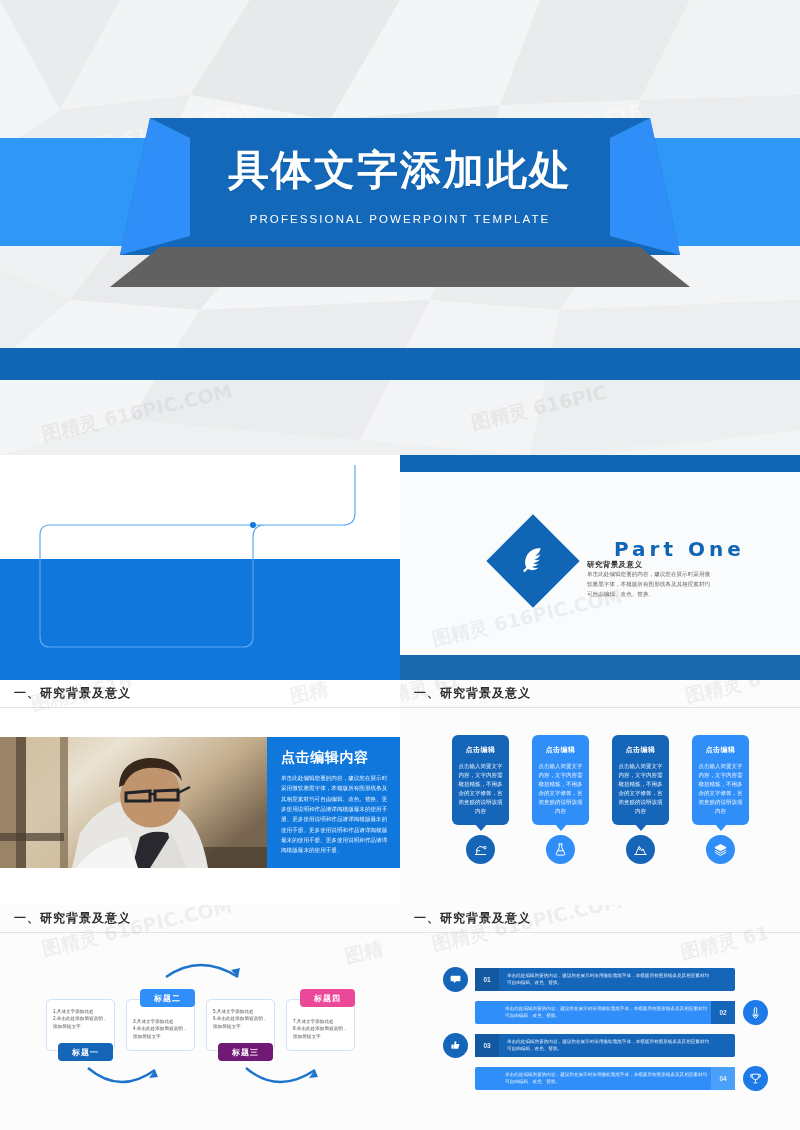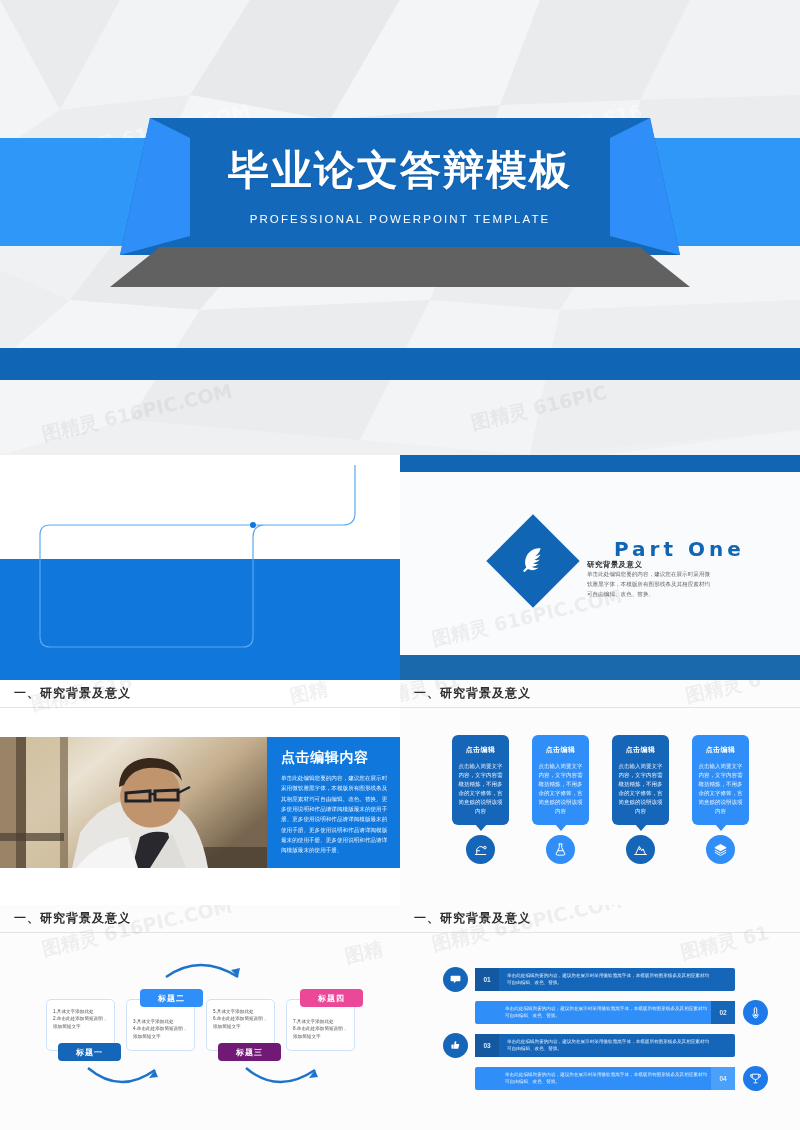--- a/index.html
+++ b/index.html
@@ -89,21 +89,21 @@
   .card-tip { position:absolute; left:50%; bottom:-6px; margin-left:-6px; width:0;height:0;
     border-left:6px solid transparent; border-right:6px solid transparent; }
   .cicon { position:absolute; top:155px; width:29px; height:29px; border-radius:50%;
     display:flex; align-items:center; justify-content:center; }
 
   
   .s6 { left:0px; top:905px; }
   .pbox { position:absolute; width:69px; height:52px; border:1px solid #cfe2f8; border-radius:5px;
     background:#fff; padding:8px 5px 0 6px; }
   .pbox p { font-size:4.6px; line-height:1.62; color:#4a4a4a; }
-  .plabel { position:absolute; width:63px; height:18px; border-radius:4px; color:#fff;
+  .plabel { position:absolute; width:55px; height:18px; border-radius:4px; color:#fff;
     font-size:8px; font-weight:bold; display:flex; align-items:center; justify-content:center;
     letter-spacing:1px; }
 
   
   .s7 { left:400px; top:905px; }
   .lrow { position:absolute; height:23px; border-radius:2px; }
   .lnum { position:absolute; top:0; width:24px; height:23px; display:flex; align-items:center;
     justify-content:center; font-size:6.5px; font-weight:bold; color:#dfe9f5; }
   .ltxt { position:absolute; top:4px; width:205px; font-size:4.6px; line-height:1.62; color:#e7f1fc; }
   .licon { position:absolute; width:25px; height:25px; border-radius:50%;
@@ -163,21 +163,21 @@
       <polygon points="150,0 650,0 680,137 120,137" fill="#1368b9"></polygon>
       <polygon points="150,0 190,20 190,118 120,137" fill="#2f8ef7"></polygon>
       <polygon points="650,0 610,20 610,118 680,137" fill="#2f8ef7"></polygon>
       <rect x="190" y="18" width="420" height="100" fill="#1368b9"></rect>
     </svg>
 
     <svg style="position:absolute;left:0;top:247px;width:800px;height:45px;" viewBox="0 0 800 45" preserveAspectRatio="none">
       <polygon points="160,0 640,0 690,40 110,40" fill="#616161"></polygon>
     </svg>
 
-    <div class="cover-title">毕业论文答辩模板</div>
+    <div class="cover-title">具体文字添加此处</div>
     <div class="cover-sub">PROFESSIONAL POWERPOINT TEMPLATE</div>
 
     <div class="name-band"></div>
   </div>
 
   <div class="s2">
     <div class="s2-blue"></div>
     <svg class="s2-lines" viewBox="0 0 400 225">
       <path d="M355,10 L355,58 Q355,70 343,70 L50,70 Q40,70 40,80 L40,182 Q40,192 50,192 L243,192 Q253,192 253,182 L253,82 Q253,70 265,70 L268,70" fill="none" stroke="#5aa8f2" stroke-width="1.2"></path>
       <circle cx="253" cy="70" r="3" fill="#1077dd"></circle>

